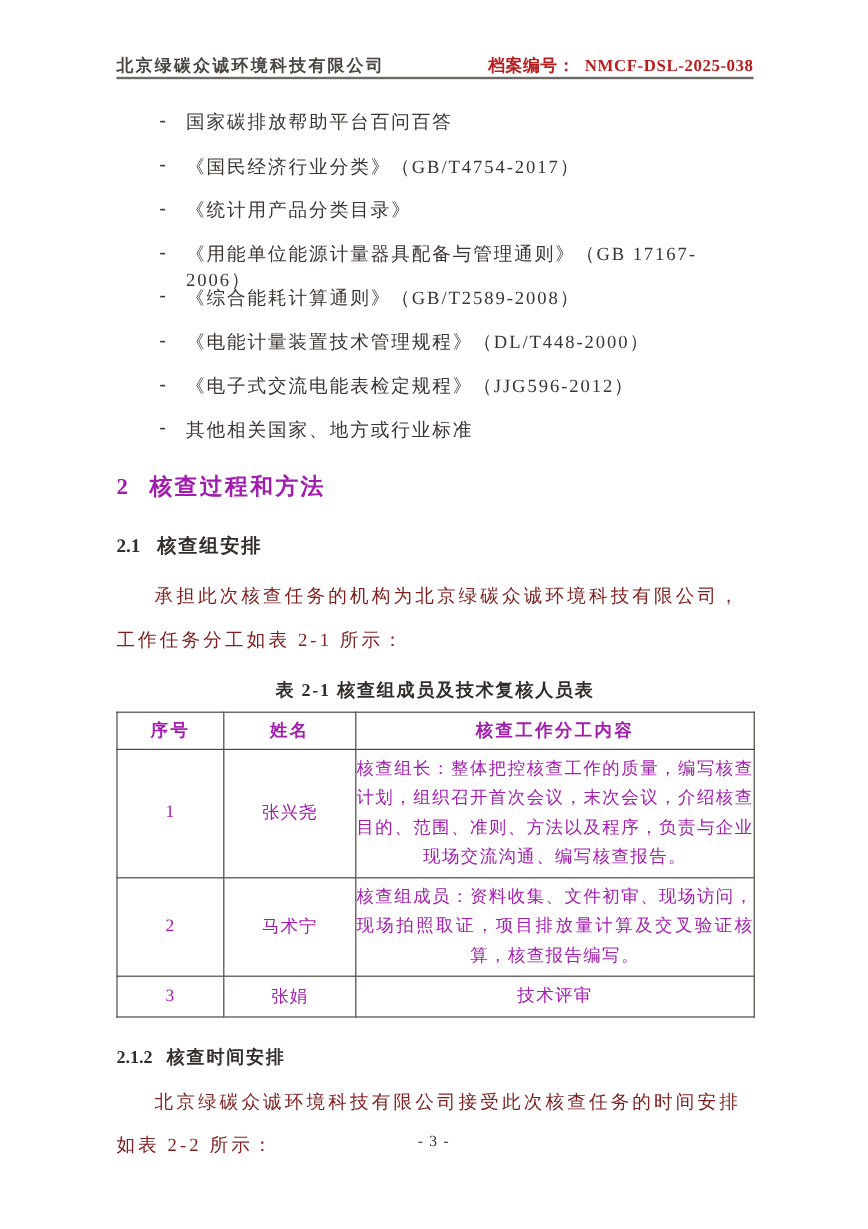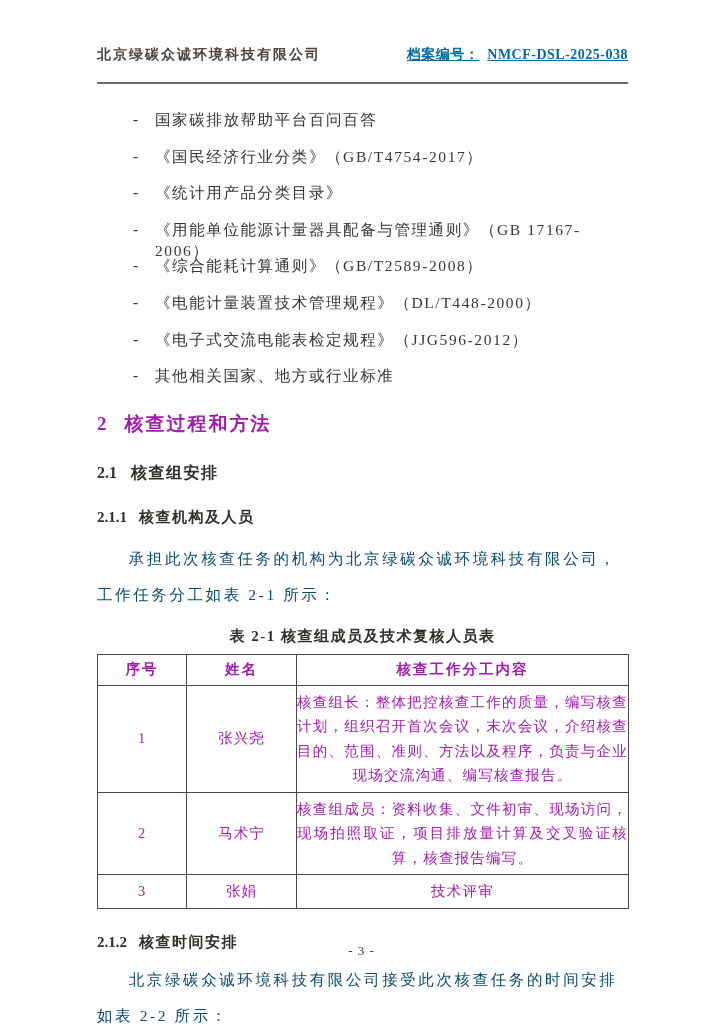--- a/index.html
+++ b/index.html
@@ -16,34 +16,33 @@
     height: 1024px;
     padding: 46px 95px 0 97px;
     background: #ffffff;
   }
   
   .doc-header {
     display: flex;
     justify-content: space-between;
     align-items: flex-end;
     border-bottom: 2px solid #6e6a66;
-    padding-bottom: 18px;
+    padding-bottom: 0;
   }
   .doc-header .company {
     font-size: 14px;
     font-weight: bold;
     letter-spacing: 2px;
     color: #4b4540;
   }
   .doc-header .archive {
     font-size: 14px;
     font-weight: bold;
-    color: #0369a1;
+    color: #b91c1c;
     letter-spacing: 0.5px;
-    text-decoration: underline;
   }
   .doc-header .archive .num {
     font-family: "Liberation Serif", serif;
     margin-left: 8px;
     letter-spacing: 0.5px;
   }
   
   .ref-list {
     list-style: none;
     margin-top: 18px;
@@ -86,21 +85,21 @@
     font-weight: bold;
     color: #322e2a;
     margin-top: 24px;
     letter-spacing: 1.5px;
   }
   .h-sub3 .sec-num { margin-right: 12px; letter-spacing: 0; }
   
   .para {
     margin-top: 14px;
     font-size: 15.5px;
-    color: #0c4a6e;
+    color: #7f1d1d;
   }
   .para .line {
     letter-spacing: 2.6px;
     line-height: 36px;
     text-align: justify;
   }
   .para .line.indent { text-indent: 2.05em; }
   
   .tbl-caption {
     text-align: center;
@@ -205,23 +204,20 @@
   </ul>
 
   <div class="h-sec">
     <span class="sec-num">2</span><span>核查过程和方法</span>
   </div>
 
   <div class="h-sub">
     <span class="sec-num">2.1</span><span>核查组安排</span>
   </div>
 
-  <div class="h-sub3">
-    <span class="sec-num">2.1.1</span><span>核查机构及人员</span>
-  </div>
 
   <div class="para">
     <div class="line indent">承担此次核查任务的机构为北京绿碳众诚环境科技有限公司，</div>
     <div class="line">工作任务分工如表 2-1 所示：</div>
   </div>
 
   <div class="tbl-caption">表 2-1  核查组成员及技术复核人员表</div>
 
   <table class="staff">
     <colgroup>

